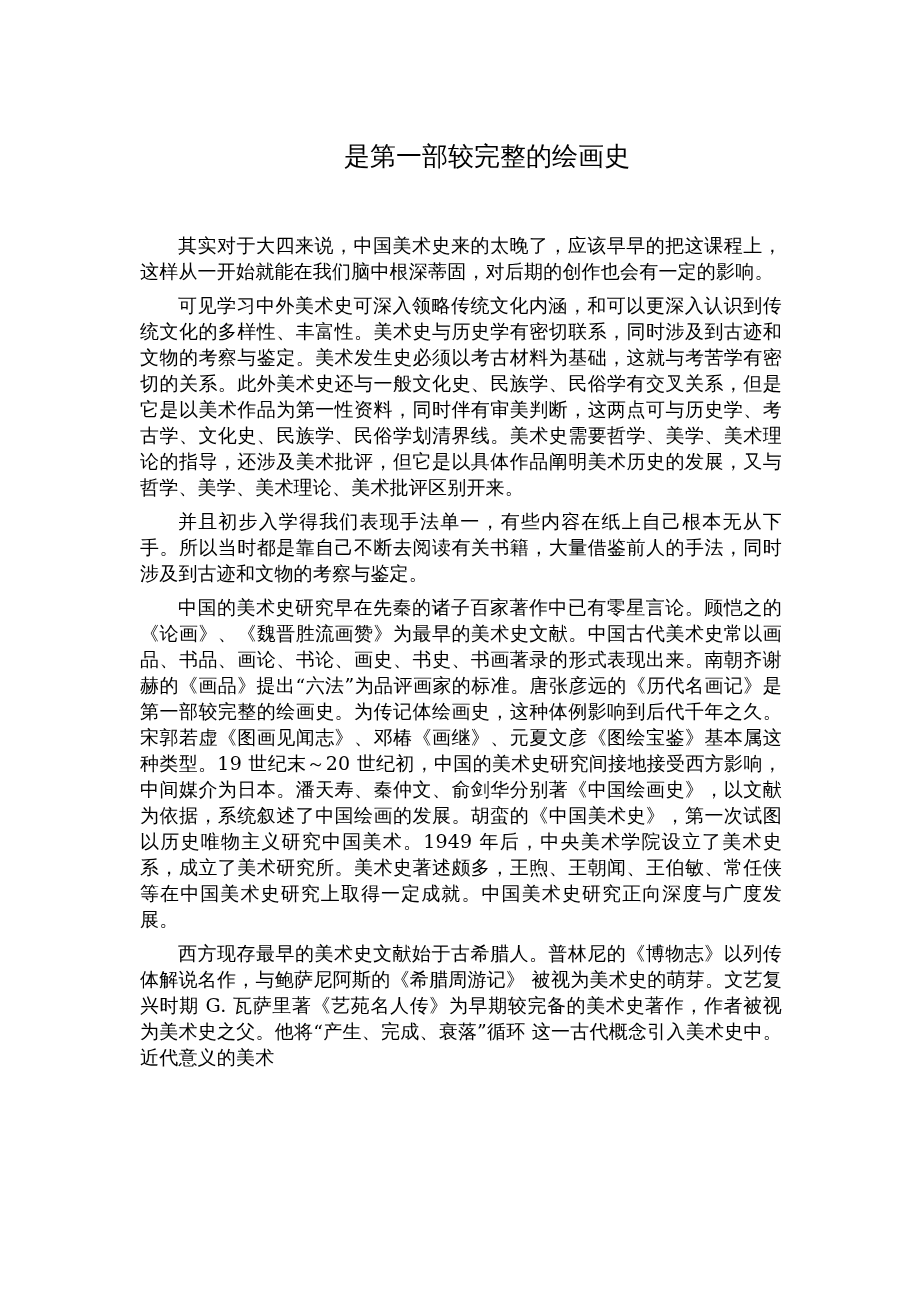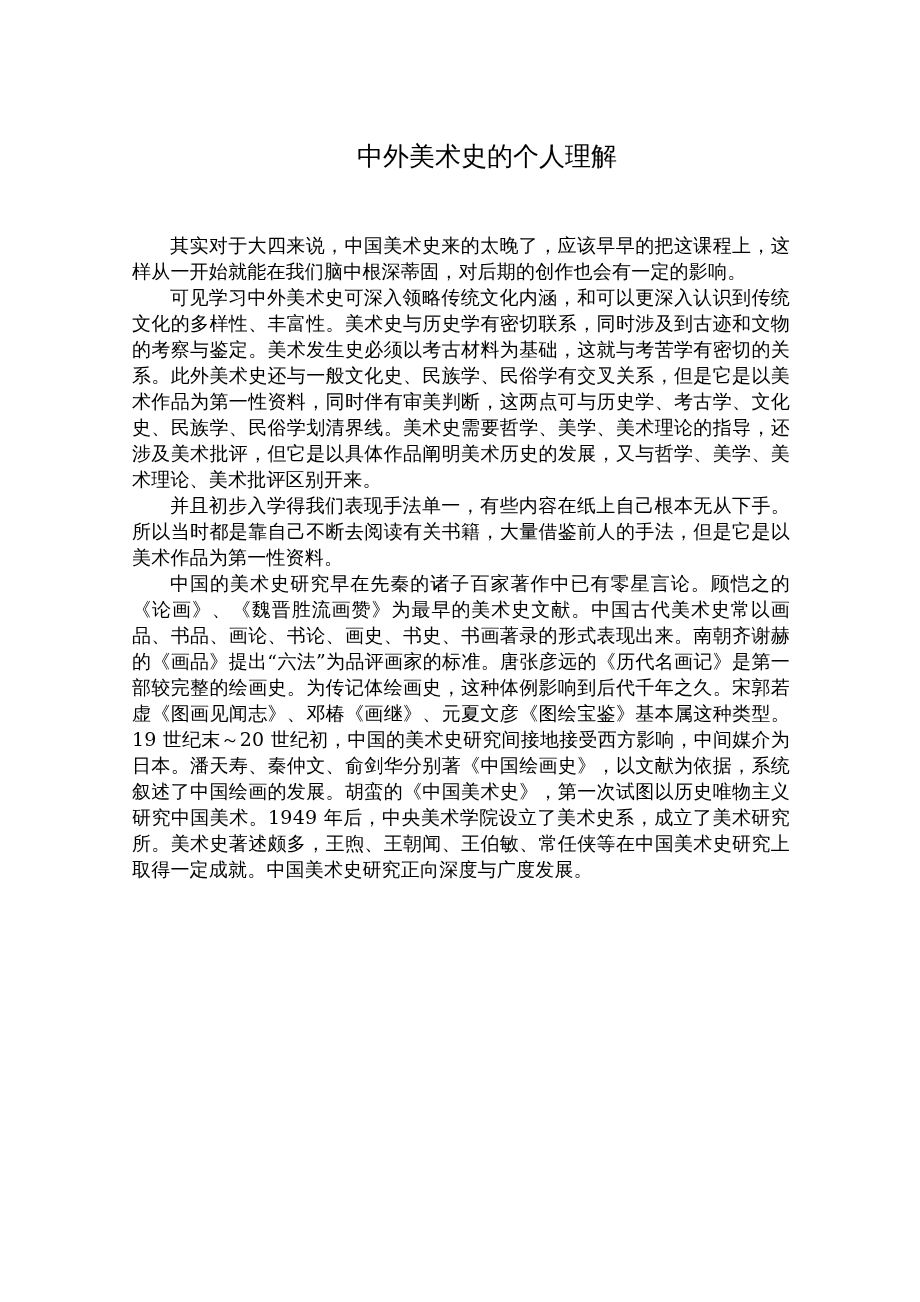--- a/index.html
+++ b/index.html
@@ -24,34 +24,35 @@
     font-weight: normal;
     text-align: center;
     text-indent: 2em; 
     line-height: 1.2;
     white-space: nowrap;
   }
   .doc-body {
     width: 658px;
   }
   .para {
-    margin: 0;
+    margin: 8px;
     font-size: 19px;
     line-height: 26px;
     text-align: justify;
     text-justify: inter-character;
     text-indent: 2em;
     word-break: break-all;
     letter-spacing: 0.2px;
   }
 </style>
 </head>
 <body>
 
 <div class="page">
-  <h1 class="doc-title">中外美术史的个人理解</h1>
+  <h1 class="doc-title">是第一部较完整的绘画史</h1>
   <div class="doc-body">
     <p class="para">其实对于大四来说，中国美术史来的太晚了，应该早早的把这课程上，这样从一开始就能在我们脑中根深蒂固，对后期的创作也会有一定的影响。</p>
     <p class="para">可见学习中外美术史可深入领略传统文化内涵，和可以更深入认识到传统文化的多样性、丰富性。美术史与历史学有密切联系，同时涉及到古迹和文物的考察与鉴定。美术发生史必须以考古材料为基础，这就与考苦学有密切的关系。此外美术史还与一般文化史、民族学、民俗学有交叉关系，但是它是以美术作品为第一性资料，同时伴有审美判断，这两点可与历史学、考古学、文化史、民族学、民俗学划清界线。美术史需要哲学、美学、美术理论的指导，还涉及美术批评，但它是以具体作品阐明美术历史的发展，又与哲学、美学、美术理论、美术批评区别开来。</p>
-    <p class="para">并且初步入学得我们表现手法单一，有些内容在纸上自己根本无从下手。所以当时都是靠自己不断去阅读有关书籍，大量借鉴前人的手法，但是它是以美术作品为第一性资料。</p>
+    <p class="para">并且初步入学得我们表现手法单一，有些内容在纸上自己根本无从下手。所以当时都是靠自己不断去阅读有关书籍，大量借鉴前人的手法，同时涉及到古迹和文物的考察与鉴定。</p>
     <p class="para">中国的美术史研究早在先秦的诸子百家著作中已有零星言论。顾恺之的《论画》、《魏晋胜流画赞》为最早的美术史文献。中国古代美术史常以画品、书品、画论、书论、画史、书史、书画著录的形式表现出来。南朝齐谢赫的《画品》提出“六法”为品评画家的标准。唐张彦远的《历代名画记》是第一部较完整的绘画史。为传记体绘画史，这种体例影响到后代千年之久。宋郭若虚《图画见闻志》、邓椿《画继》、元夏文彦《图绘宝鉴》基本属这种类型。19 世纪末～20 世纪初，中国的美术史研究间接地接受西方影响，中间媒介为日本。潘天寿、秦仲文、俞剑华分别著《中国绘画史》，以文献为依据，系统叙述了中国绘画的发展。胡蛮的《中国美术史》，第一次试图以历史唯物主义研究中国美术。1949 年后，中央美术学院设立了美术史系，成立了美术研究所。美术史著述颇多，王煦、王朝闻、王伯敏、常任侠等在中国美术史研究上取得一定成就。中国美术史研究正向深度与广度发展。</p>
+    <p class="para">西方现存最早的美术史文献始于古希腊人。普林尼的《博物志》以列传体解说名作，与鲍萨尼阿斯的《希腊周游记》 被视为美术史的萌芽。文艺复兴时期 G. 瓦萨里著《艺苑名人传》为早期较完备的美术史著作，作者被视为美术史之父。他将“产生、完成、衰落”循环 这一古代概念引入美术史中。近代意义的美术</p>
   </div>
 </div>
 
 </body></html>

